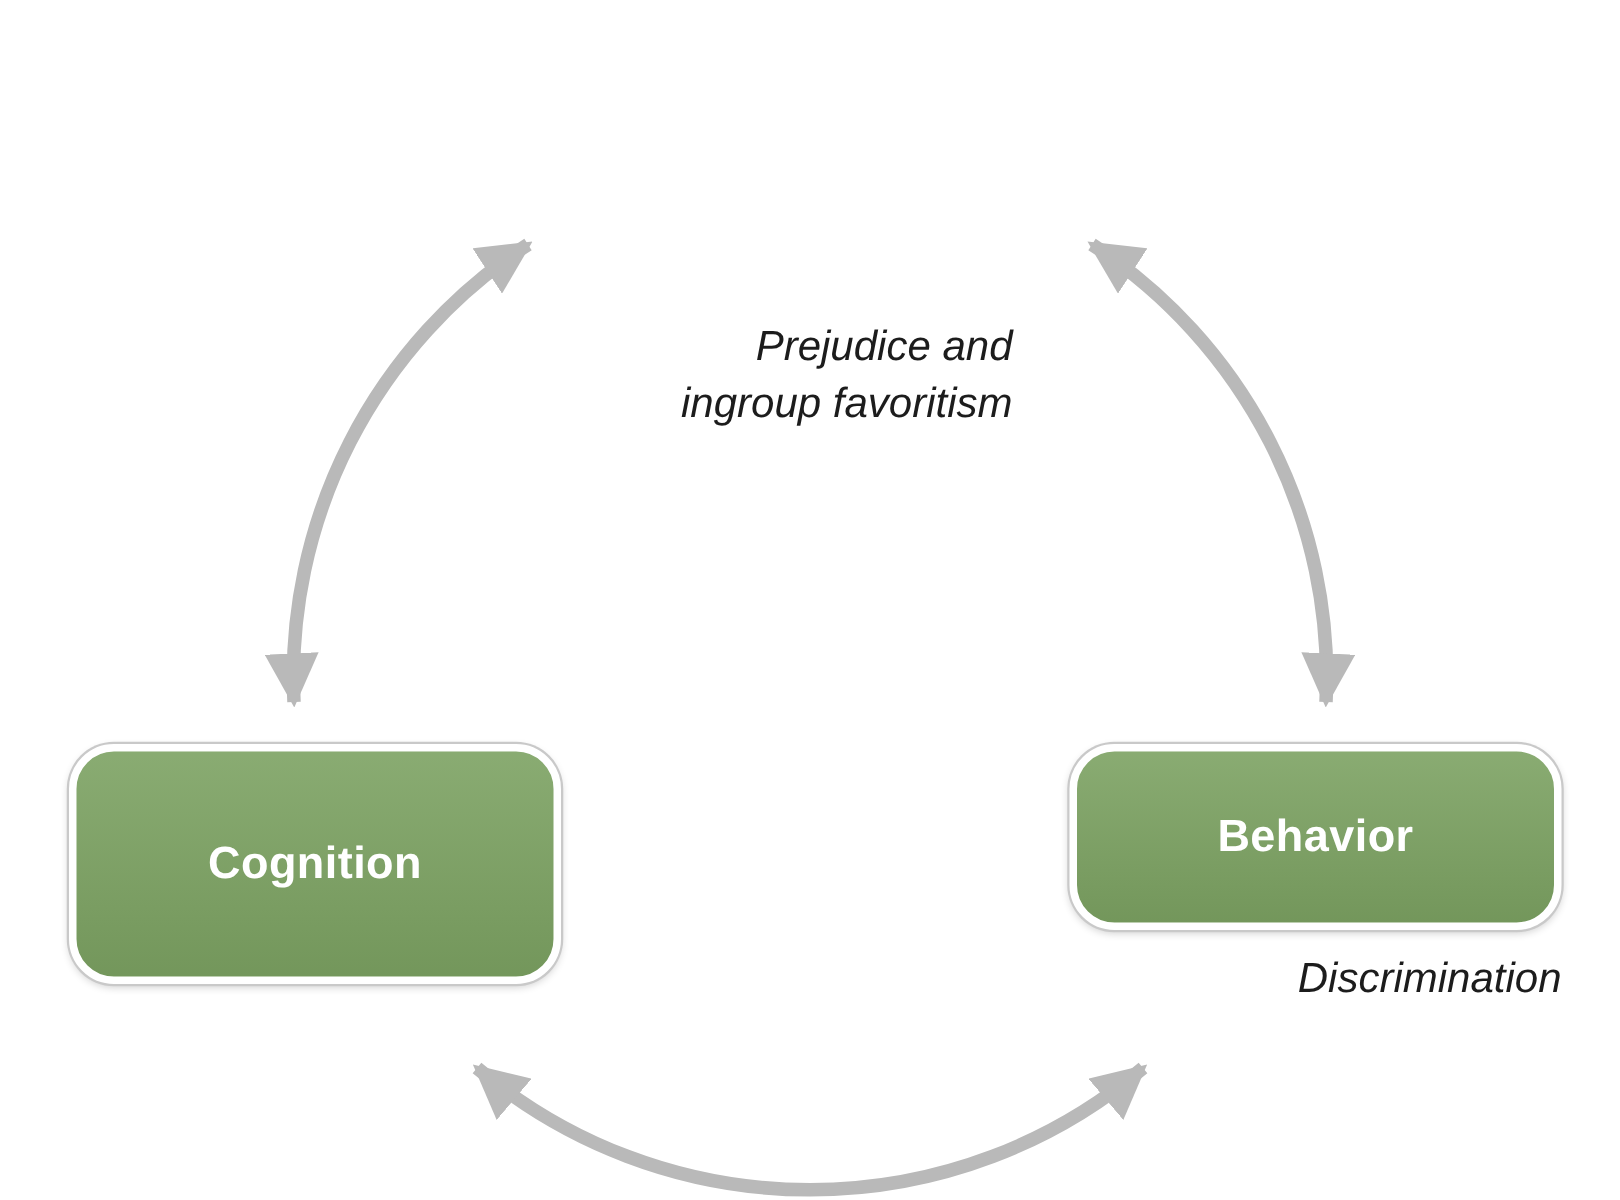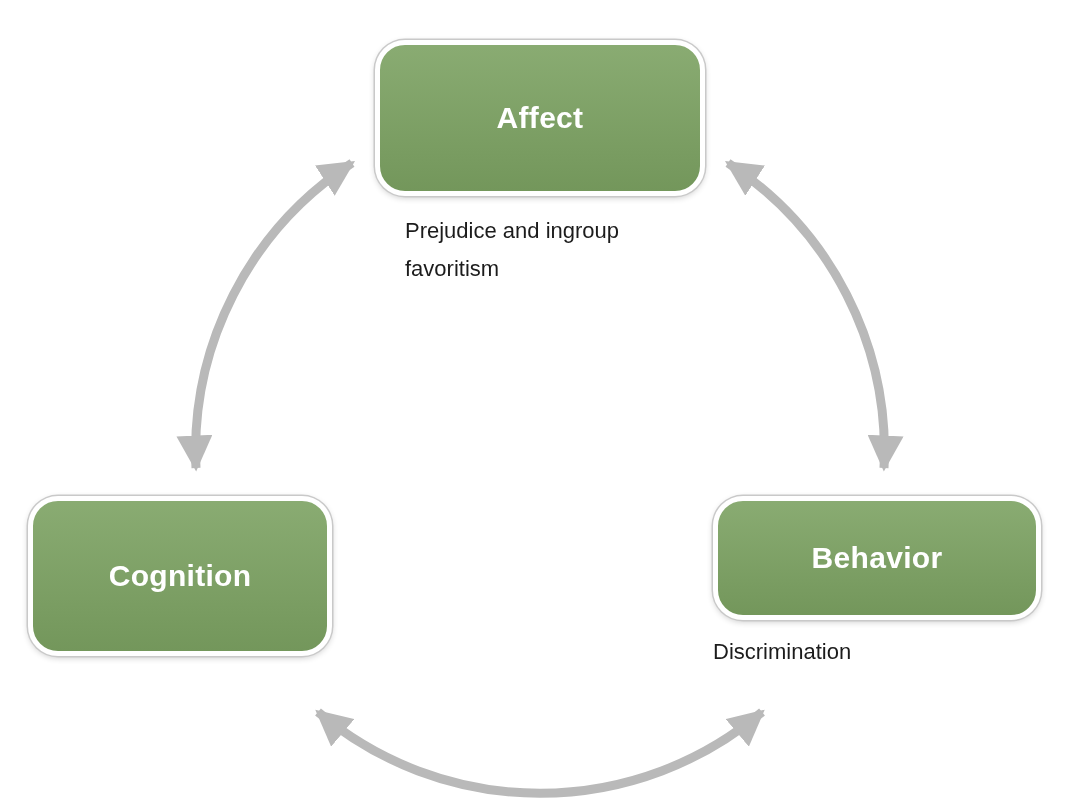--- a/index.html
+++ b/index.html
@@ -39,51 +39,49 @@
     box-sizing: border-box;
   }
   .node-label {
     color: var(--node-text, #ffffff);
     font-size: 30px;
     font-weight: bold;
     letter-spacing: 0.3px;
   }
   .sublabel {
     position: absolute;
-    text-align: left;
+    text-align: right;
     color: var(--sublabel-text, #1c1c1c);
-    font-size: 22px;
+    font-size: 28px;
     line-height: 38px;
+    font-style: italic;
   }
   .node-affect     { left: 375px; top: 40px;  width: 330px; height: 156px; }
   .sublabel-affect { left: 405px; top: 212px; width: 270px; }
-  .node-cognition     { left: 28px;  top: 496px; width: 304px; height: 160px; }
+  .node-cognition     { left: 46px;  top: 496px; width: 328px; height: 160px; }
   .sublabel-cognition { left: 38px;  top: 672px; width: 328px; }
   .node-behavior      { left: 713px; top: 496px; width: 328px; height: 124px; }
   .sublabel-behavior  { left: 713px; top: 633px; width: 328px; }
 </style>
 </head>
 <body>
 
 <div class="canvas">
 
   <svg class="arrows" width="1080" height="800" viewBox="0 0 1080 800" aria-hidden="true">
     <defs>
       <marker id="arrowhead" viewBox="0 0 10 10" refX="9" refY="5" markerWidth="4" markerHeight="4" orient="auto-start-reverse">
         <path d="M 0 0 L 10 5 L 0 10 Z" fill="currentColor"></path>
       </marker>
     </defs>
     <path class="edge" d="M 196 468 A 344 344 0 0 1 352 163" marker-start="url(#arrowhead)" marker-end="url(#arrowhead)"></path>
     <path class="edge" d="M 728 163 A 344 344 0 0 1 884 468" marker-start="url(#arrowhead)" marker-end="url(#arrowhead)"></path>
     <path class="edge" d="M 318 712 A 344 344 0 0 0 762 712" marker-start="url(#arrowhead)" marker-end="url(#arrowhead)"></path>
   </svg>
 
-  <div class="node node-affect">
-    <span class="node-label">Affect</span>
-  </div>
   <div class="sublabel sublabel-affect">Prejudice and ingroup favoritism</div>
 
   <div class="node node-cognition">
     <span class="node-label">Cognition</span>
   </div>
 
   <div class="node node-behavior">
     <span class="node-label">Behavior</span>
   </div>
   <div class="sublabel sublabel-behavior">Discrimination</div>

